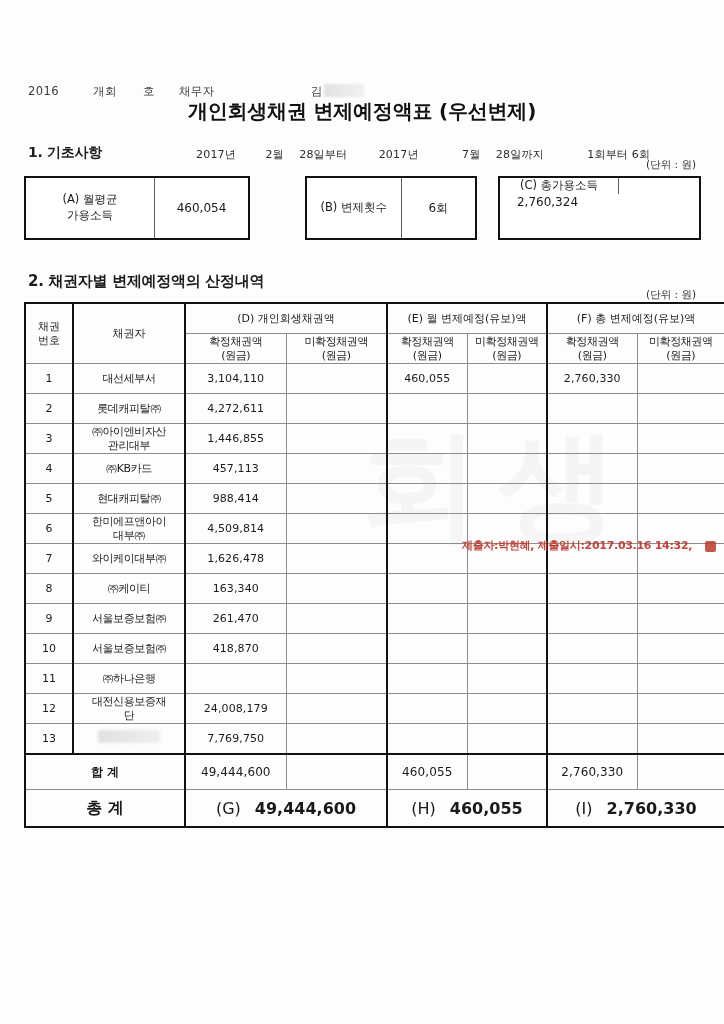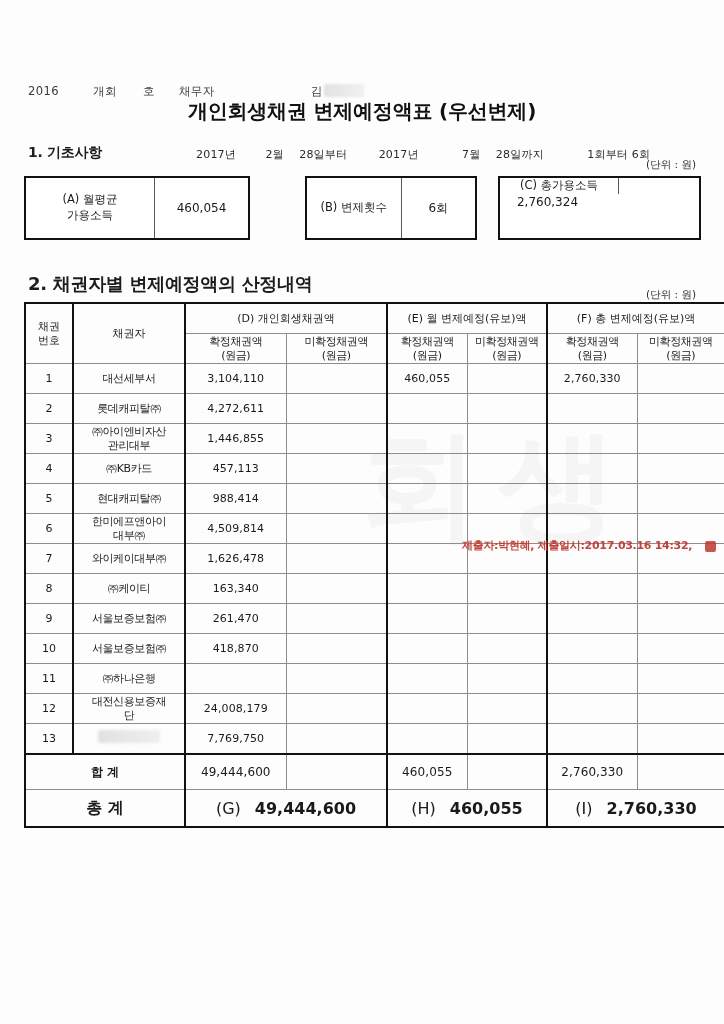--- a/index.html
+++ b/index.html
@@ -157,21 +157,21 @@
 
   #box-c { left: 498px; width: 199px; flex-direction: column; }
   #box-c .lbl { width: 110px; }
   #box-c .val { width: 87px; }
 
   
   .sec2-heading {
     position: absolute;
     left: 28px;
     top: 272px;
-    font-size: 18px;
+    font-size: 15px;
     font-weight: 700;
     letter-spacing: -0.3px;
     z-index: 3;
   }
 
   .tbl-wrap {
     position: absolute;
     left: 24px;
     top: 302px;
     width: 676px;

